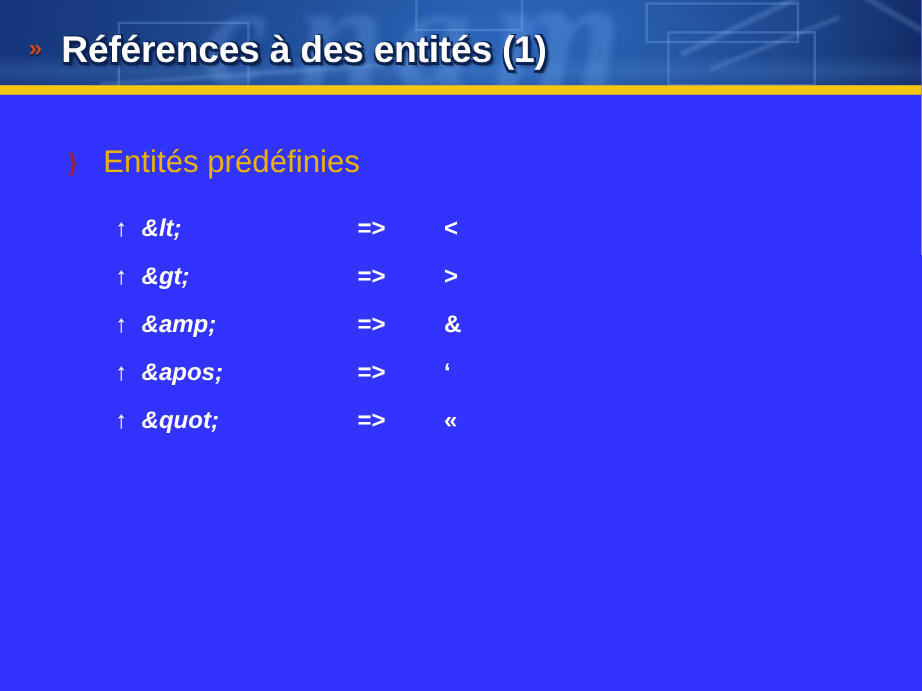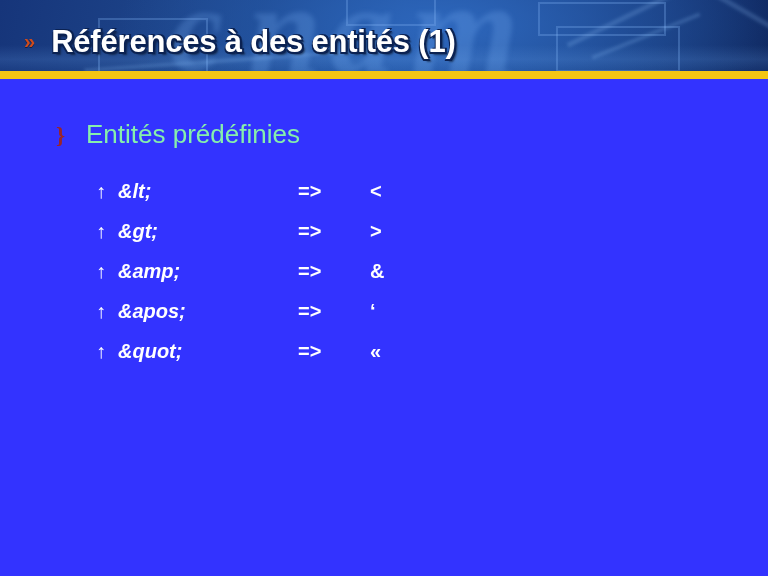--- a/index.html
+++ b/index.html
@@ -133,21 +133,21 @@
   #level1-bullet {
     color: #99252b;
     font-size: 23px;
     font-weight: bold;
     font-family: "Liberation Serif", serif;
     line-height: 1;
     width: 14px;
   }
   #level1-text {
     margin-left: 16px;
-    color: #86efac;
+    color: #eab308;
     font-size: 26px;
     font-weight: normal;
     line-height: 1;
   }
 
   #entity-table {
     position: absolute;
     left: 96px;
     top: 92px;
     border-collapse: collapse;

